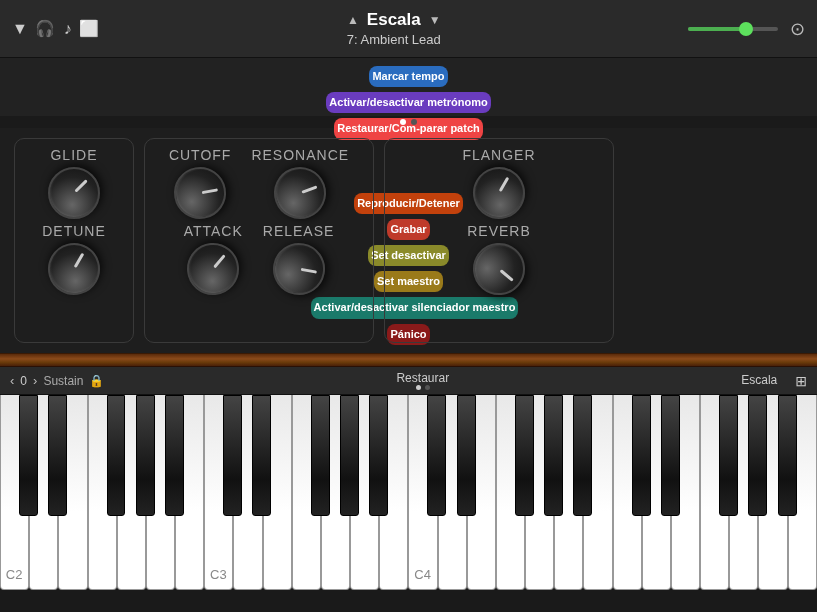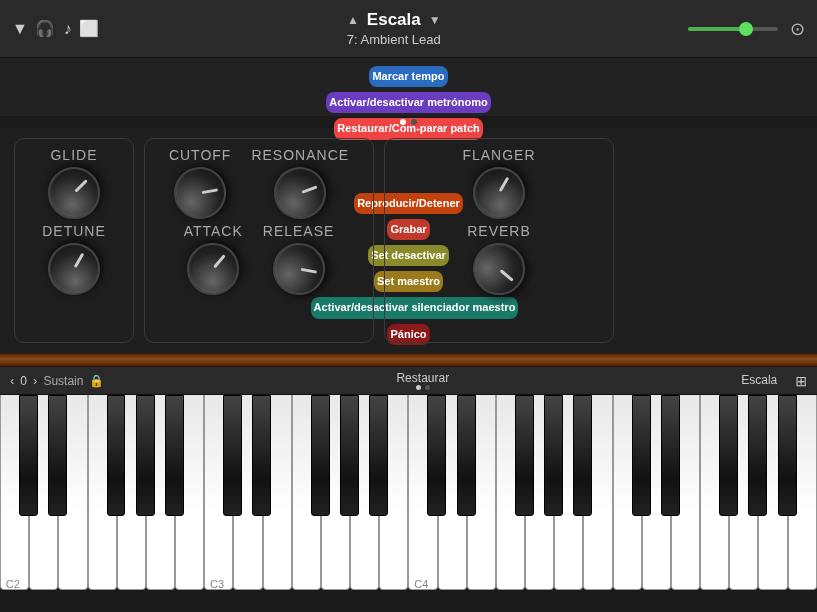--- a/index.html
+++ b/index.html
@@ -345,22 +345,22 @@
       background: linear-gradient(180deg, #444 0%, #111 70%, #222 100%);
       border-radius: 0 0 3px 3px;
       cursor: pointer;
       pointer-events: all;
       border: 1px solid #000;
     }
 
     
     .octave-label {
       position: absolute;
-      bottom: 0;
-      font-size: 11px;
+      bottom: 8px;
+      font-size: 13px;
       color: #888;
     }
   </style>
 </head>
 <body>
 
 <div class="top-bar">
   <div class="top-bar-left">
     <span class="icon">▼</span>
     <span class="icon">🎧</span>

